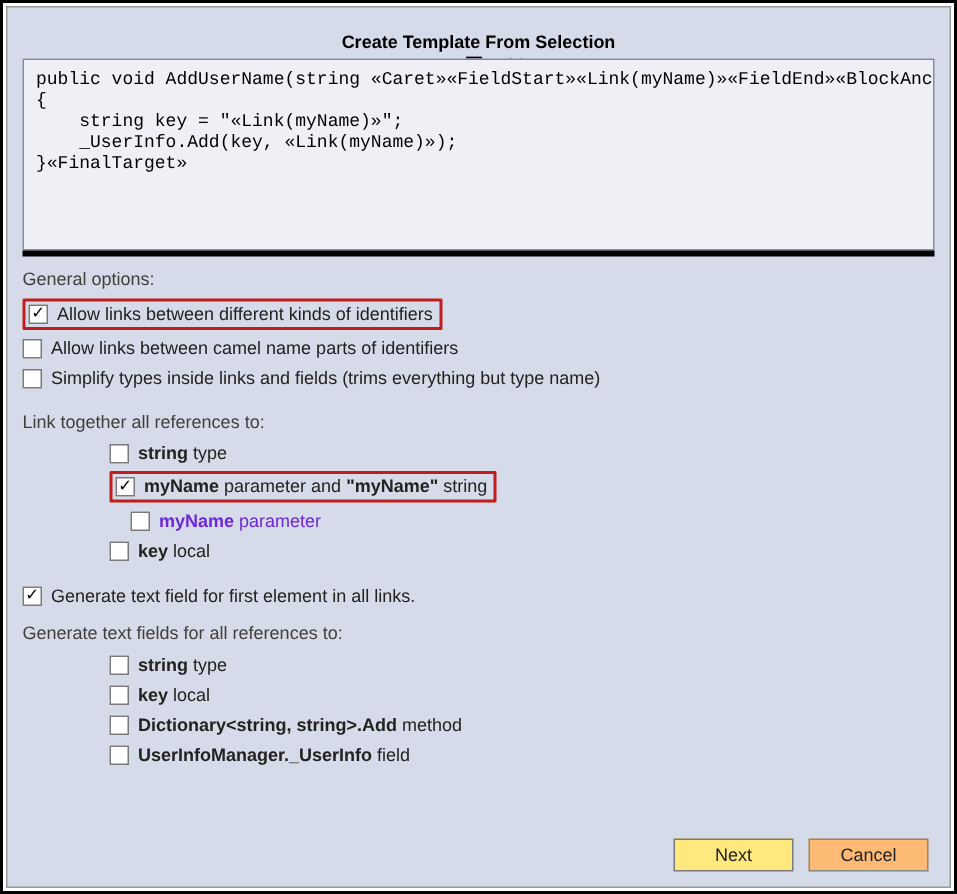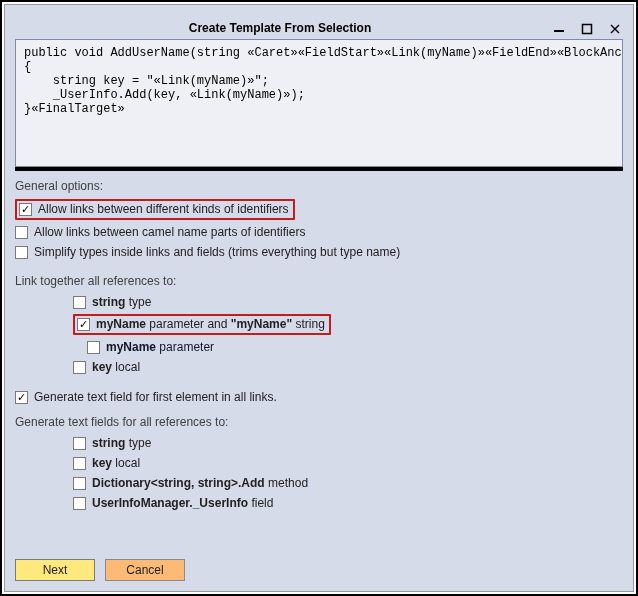--- a/index.html
+++ b/index.html
@@ -21,23 +21,24 @@
   .win {
     background: #d6dbe9;
     width: 100%;
     height: 100%;
     border: 1px solid #999;
     display: flex;
     flex-direction: column;
   }
   .titlebar {
     display: flex;
-    align-items: flex-start;
+    align-items: center;
     height: 26px;
     padding: 16px 4px;
+    flex-direction: column;
   }
   .titlebar .title {
     flex: 1;
     text-align: center;
     font-weight: bold;
     font-size: 12px;
     color: #000;
   }
   .winbtns { display: flex; gap: 12px; padding-right: 6px; }
   .winbtn {
@@ -90,31 +91,32 @@
     border: 1px solid #7a7a7a;
     background: #fff;
     display: inline-flex;
     align-items: center;
     justify-content: center;
     font-size: 11px;
     line-height: 1;
     color: #000;
     flex: 0 0 auto;
   }
-  .disabled { color: #0f172a; margin-left: 32px; }
+  .disabled { color: #6d28d9; margin-left: 32px; }
   .hl {
     border: 2px solid #c21c1c;
     padding: 0 4px 1px 2px;
     display: inline-flex;
     align-items: center;
     gap: 6px;
     border-radius: 1px;
   }
   .btnrow {
     display: flex;
+    justify-content: flex-end;
     gap: 10px;
     padding: 8px 4px 2px 0;
   }
   .btn {
     min-width: 80px;
     height: 22px;
     border: 1px solid #8a8a8a;
     background: #fdba74;
     font-size: 12px;
     display: inline-flex;

